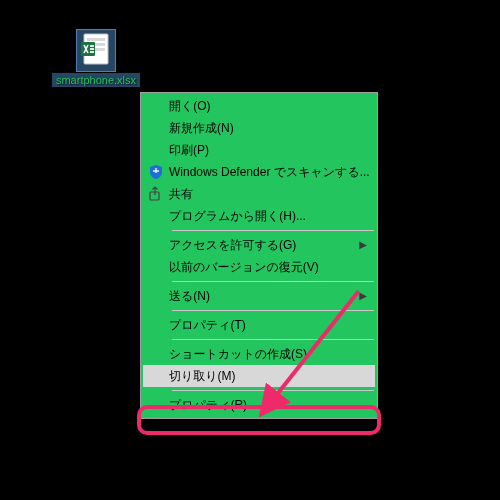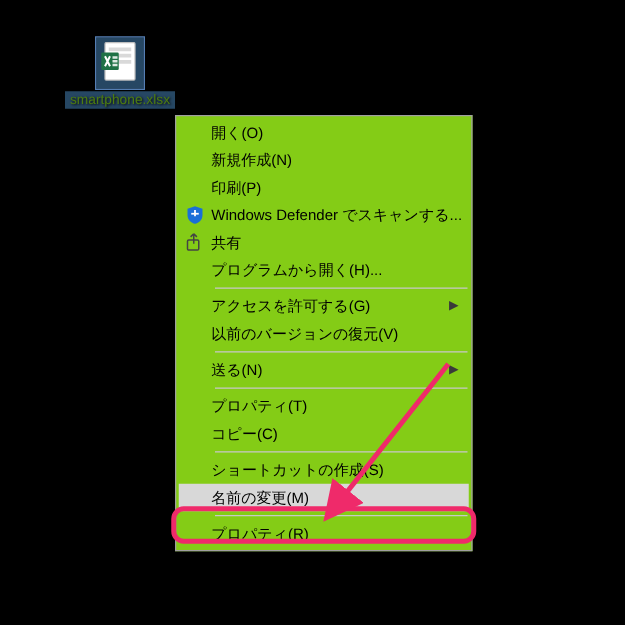--- a/index.html
+++ b/index.html
@@ -19,21 +19,21 @@
     background: #000;
   }
 
   
   .desktop-icon {
     position: absolute;
     left: 52px;
     top: 30px;
     width: 88px;
     text-align: center;
-    color: #4d7c0f;
+    color: #22c55e;
     cursor: default;
   }
   .desktop-icon.selected .icon-box {
     background: rgba(70,130,180,0.55);
     outline: 1px solid rgba(120,180,255,0.7);
   }
   .desktop-icon .icon-box {
     display: inline-block;
     padding: 2px;
   }
@@ -45,21 +45,21 @@
     text-shadow: 1px 1px 2px #000;
     background: rgba(70,130,180,0.55);
   }
 
   
   .ctx-menu {
     position: absolute;
     left: 140px;
     top: 92px;
     width: 238px;
-    background: #84cc16;
+    background: #22c55e;
     border: 1px solid #a0a0a0;
     box-shadow: 4px 4px 6px rgba(0,0,0,0.35);
     padding: 2px;
     box-sizing: border-box;
   }
   .ctx-item {
     display: flex;
     align-items: center;
     height: 22px;
     line-height: 22px;
@@ -186,34 +186,29 @@
         <span class="icon-col"></span>
         <span class="txt">送る(N)</span>
         <span class="sub">▶</span>
       </div>
       <div class="ctx-sep"></div>
       <div class="ctx-item">
         <span class="icon-col"></span>
         <span class="txt">プロパティ(T)</span>
         <span class="sub"></span>
       </div>
-      <div class="ctx-item">
-        <span class="icon-col"></span>
-        <span class="txt">コピー(C)</span>
-        <span class="sub"></span>
-      </div>
       <div class="ctx-sep"></div>
       <div class="ctx-item">
         <span class="icon-col"></span>
         <span class="txt">ショートカットの作成(S)</span>
         <span class="sub"></span>
       </div>
       <div class="ctx-item hover">
         <span class="icon-col"></span>
-        <span class="txt">名前の変更(M)</span>
+        <span class="txt">切り取り(M)</span>
         <span class="sub"></span>
       </div>
       <div class="ctx-sep"></div>
       <div class="ctx-item">
         <span class="icon-col"></span>
         <span class="txt">プロパティ(R)</span>
         <span class="sub"></span>
       </div>
     </div>
 

